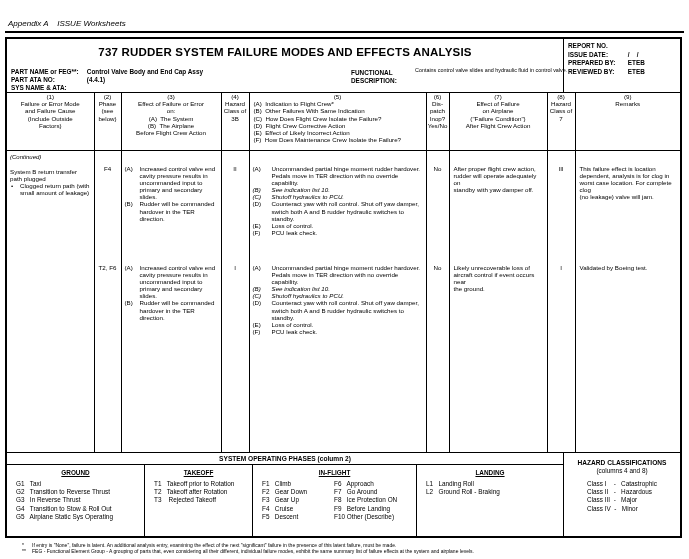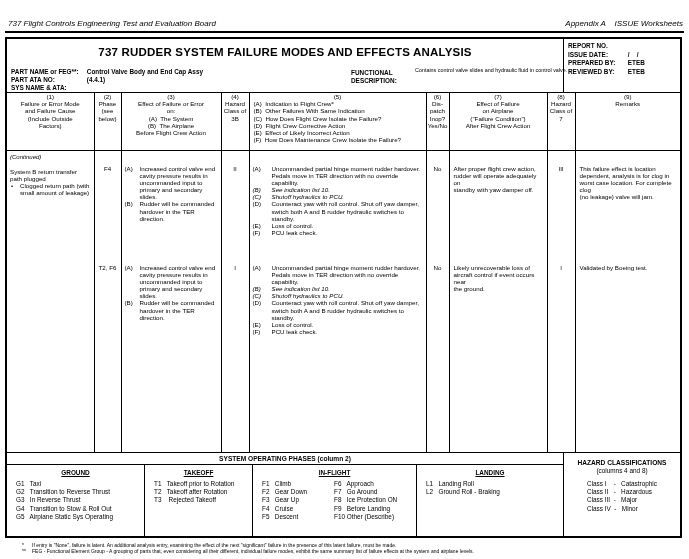--- a/index.html
+++ b/index.html
@@ -74,21 +74,20 @@
   
   .fnotes{position:absolute;left:22px;top:542px;right:4px;font-size:5px;line-height:6.4px;}
   .fn{display:flex;}
   .fn .m{flex:0 0 10px;}
   .fn .t{flex:1;}
 </style>
 </head>
 <body>
 
 <div class="pghdr">
-  <span>737 Flight Controls Engineering Test and Evaluation Board</span>
   <span class="pre">Appendix A    ISSUE Worksheets</span>
 </div>
 <div class="hrule"></div>
 
 <div class="doc">
 
   <div class="trow">
     <div class="tleft">
       <div class="doctitle">737 RUDDER SYSTEM FAILURE MODES AND EFFECTS ANALYSIS</div>
       <div class="fields">

